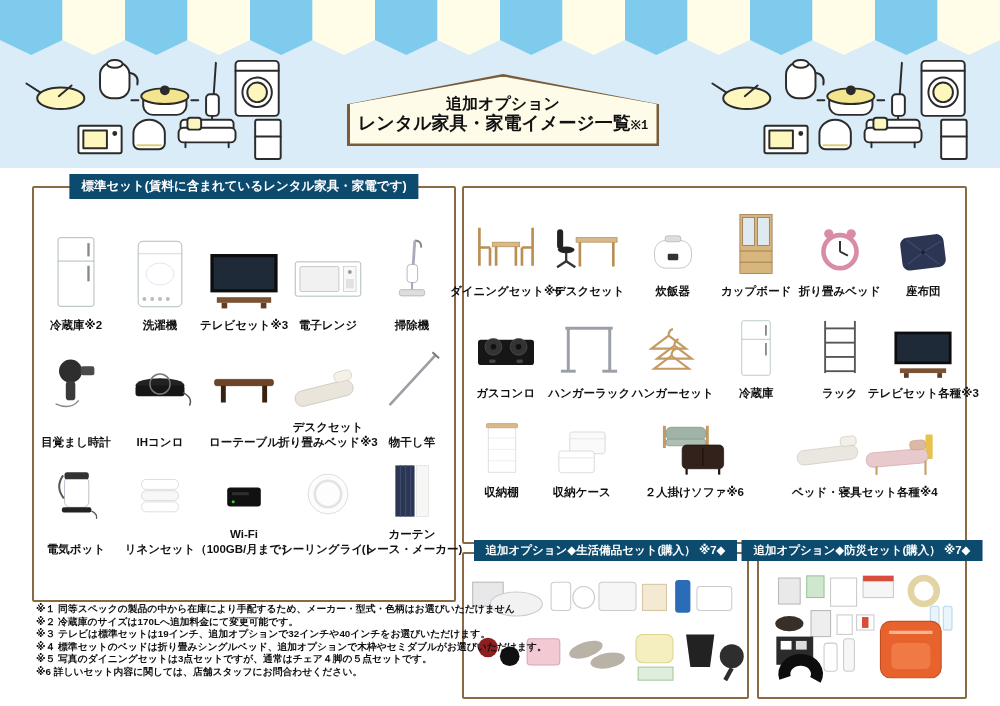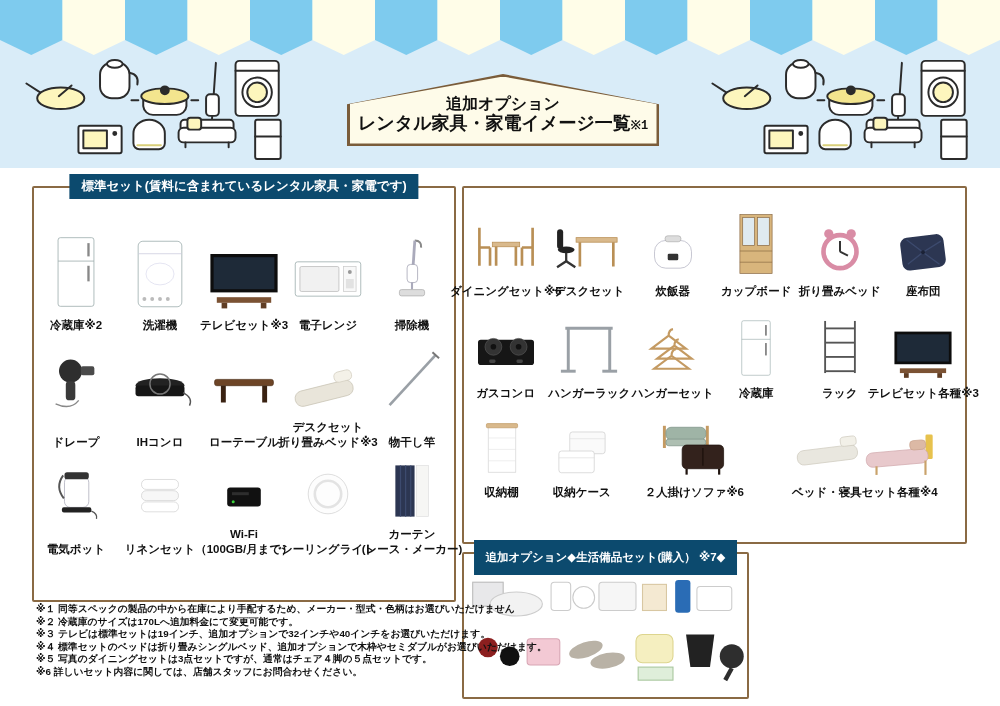--- a/index.html
+++ b/index.html
@@ -18,21 +18,21 @@
   .title1{font-size:16px;font-weight:800;line-height:1.2;}
   .title2{font-size:18px;font-weight:800;line-height:1.25;font-family:Liberation Mono, monospace;}
   .title-note{font-size:12px;font-weight:700;}
   .panel{position:absolute;border:2px solid #8a6a44;background:#fff;border-radius:2px;}
   .panel-std{left:32px;top:186px;width:420px;height:412px;}
   .panel-opt{left:462px;top:186px;width:501px;height:354px;}
   .pbox-life{left:462px;top:552px;width:283px;height:143px;}
   .pbox-bousai{left:757px;top:552px;width:206px;height:143px;}
   .hdr{position:absolute;top:-14px;left:50%;transform:translateX(-50%);background:#0c4a6e;color:#fff;
        font-size:12.5px;font-weight:700;padding:4px 12px;white-space:nowrap;letter-spacing:0;}
-  .hdr-sm{font-size:11.5px;padding:10px 12px;}
+  .hdr-sm{font-size:11.5px;padding:3px 12px;}
   .row{display:flex;align-items:flex-end;}
   .cell{flex:1;display:flex;flex-direction:column;align-items:center;justify-content:flex-end;min-width:0;}
   .ph{display:block;}
   .lbl{font-size:11.5px;font-weight:700;text-align:center;line-height:1.25;white-space:nowrap;}
   .notes{position:absolute;left:36px;top:603px;width:430px;}
   .note-line{font-size:9.8px;font-weight:700;line-height:12.6px;white-space:nowrap;color:#111;}
   .collage{position:absolute;left:0;top:0;width:100%;height:100%;}
 </style>
 </head>
 <body>
@@ -428,21 +428,21 @@
           </svg>
       </div>
       <div class="cell">
         <svg class="ph" width="66" height="80" viewBox="0 0 100 100">
             <use href="#i-laundry-pole"></use>
           </svg>
       </div>
     </div>
     <div class="row">
       <div class="cell">
-          <div class="lbl">ドレープ</div>
+          <div class="lbl">目覚まし時計</div>
         </div>
       <div class="cell">
           <div class="lbl">IHコンロ</div>
         </div>
       <div class="cell">
           <div class="lbl">ローテーブル</div>
         </div>
       <div class="cell">
         <div class="lbl">デスクセット</div>
         <div class="lbl">折り畳みベッド※3</div>
@@ -646,20 +646,26 @@
     </div>
   </div>
 
   <div class="panel pbox-life">
     <div class="hdr hdr-sm">追加オプション◆生活備品セット(購入） ※7◆</div>
     <svg class="collage" style="top:14px;height:122px;" viewBox="0 0 260 110" preserveAspectRatio="xMidYMid meet">
         <use href="#i-life-collage"></use>
       </svg>
   </div>
 
+  <div class="panel pbox-bousai">
+    <div class="hdr hdr-sm">追加オプション◆防災セット(購入） ※7◆</div>
+    <svg class="collage" style="top:14px;height:122px;" viewBox="0 0 190 110" preserveAspectRatio="xMidYMid meet">
+        <use href="#i-bousai-collage"></use>
+      </svg>
+  </div>
 
   <div class="notes">
     <div class="note-line">※１ 同等スペックの製品の中から在庫により手配するため、メーカー・型式・色柄はお選びいただけません</div>
     <div class="note-line">※２ 冷蔵庫のサイズは170Lへ追加料金にて変更可能です。</div>
     <div class="note-line">※３ テレビは標準セットは19インチ、追加オプションで32インチや40インチをお選びいただけます。</div>
     <div class="note-line">※４ 標準セットのベッドは折り畳みシングルベッド、追加オプションで木枠やセミダブルがお選びいただけます。</div>
     <div class="note-line">※５ 写真のダイニングセットは3点セットですが、通常はチェア４脚の５点セットです。</div>
     <div class="note-line">※6 詳しいセット内容に関しては、店舗スタッフにお問合わせください。</div>
   </div>
 

